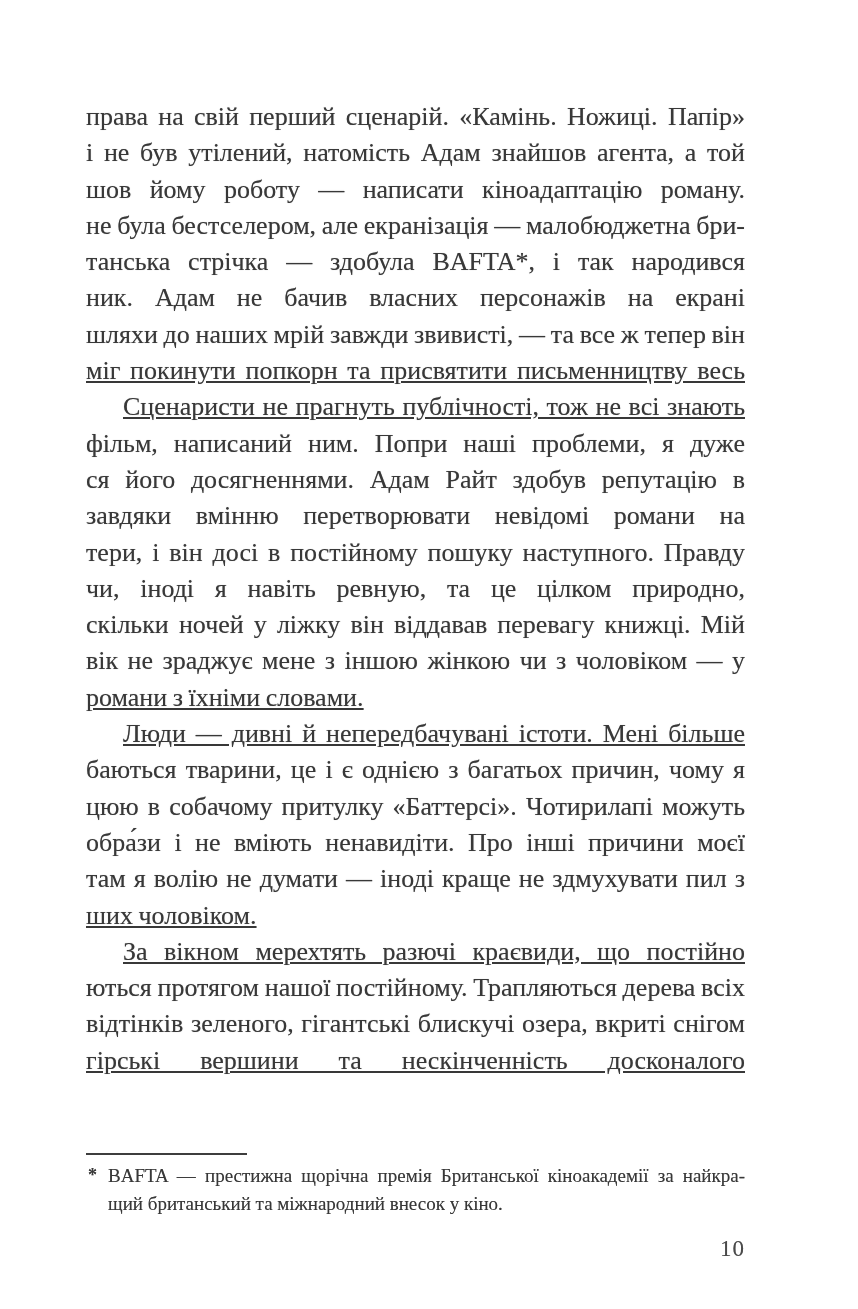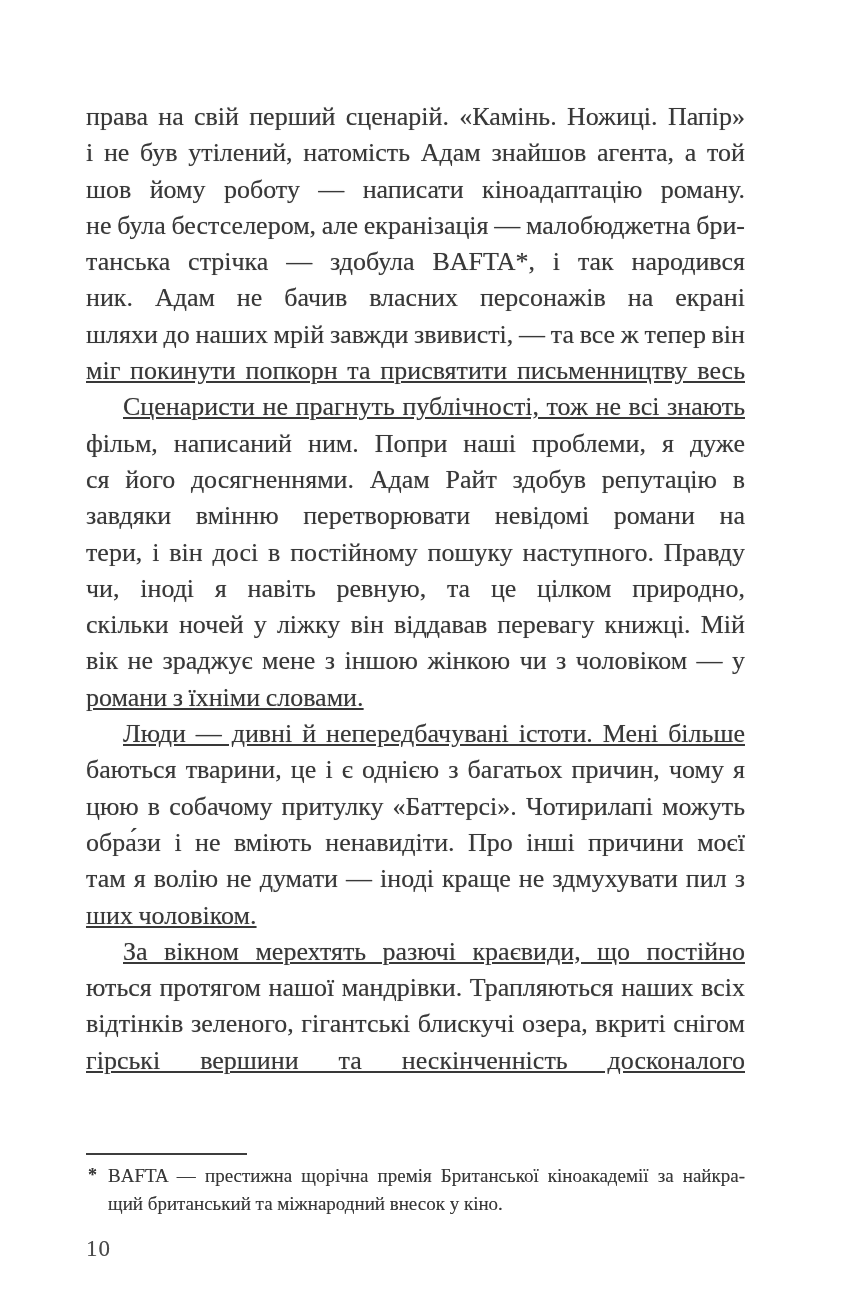--- a/index.html
+++ b/index.html
@@ -72,21 +72,21 @@
     left: 2px;
     top: -1px;
     font-size: 18px;
     font-weight: bold;
   }
   #page-number {
     position: absolute;
     left: 86px;
     top: 1236px;
     width: 659px;
-    text-align: left;
+    text-align: right;
     font-size: 23px;
     color: #4a4a4a;
     letter-spacing: 1px;
     text-shadow: 0 0 0.6px rgba(80,80,80,0.5);
   }
 </style>
 </head>
 <body>
 
 <div id="book-page">
@@ -109,21 +109,21 @@
       <div class="text-line">скільки ночей у ліжку він віддавав перевагу книжці. Мій чоло-</div>
       <div class="text-line">вік не зраджує мене з іншою жінкою чи з чоловіком — у нього</div>
       <div class="text-line para-end">романи з їхніми словами.</div>
       <div class="text-line para-start">Люди — дивні й непередбачувані істоти. Мені більше подо-</div>
       <div class="text-line">баються тварини, це і є однією з багатьох причин, чому я пра-</div>
       <div class="text-line">цюю в собачому притулку «Баттерсі». Чотирилапі можуть бути</div>
       <div class="text-line">обра́зи і не вміють ненавидіти. Про інші причини моєї роботи</div>
       <div class="text-line">там я волію не думати — іноді краще не здмухувати пил з на-</div>
       <div class="text-line para-end">ших чоловіком.</div>
       <div class="text-line para-start">За вікном мерехтять разючі краєвиди, що постійно зміню-</div>
-      <div class="text-line">ються протягом нашої мандрівки. Трапляються наших всіх</div>
+      <div class="text-line">ються протягом нашої постійному. Трапляються дерева всіх</div>
       <div class="text-line">відтінків зеленого, гігантські блискучі озера, вкриті снігом</div>
       <div class="text-line para-end">гірські вершини та нескінченність досконалого незайманого</div>
     </div>
 
   <div id="footnote-rule"></div>
 
   <div id="footnote">
     <span class="fn-marker">*</span>
     <div class="fn-text fn-line-1">BAFTA — престижна щорічна премія Британської кіноакадемії за найкра-</div>
     <div class="fn-text fn-line-2">щий британський та міжнародний внесок у кіно.</div>

